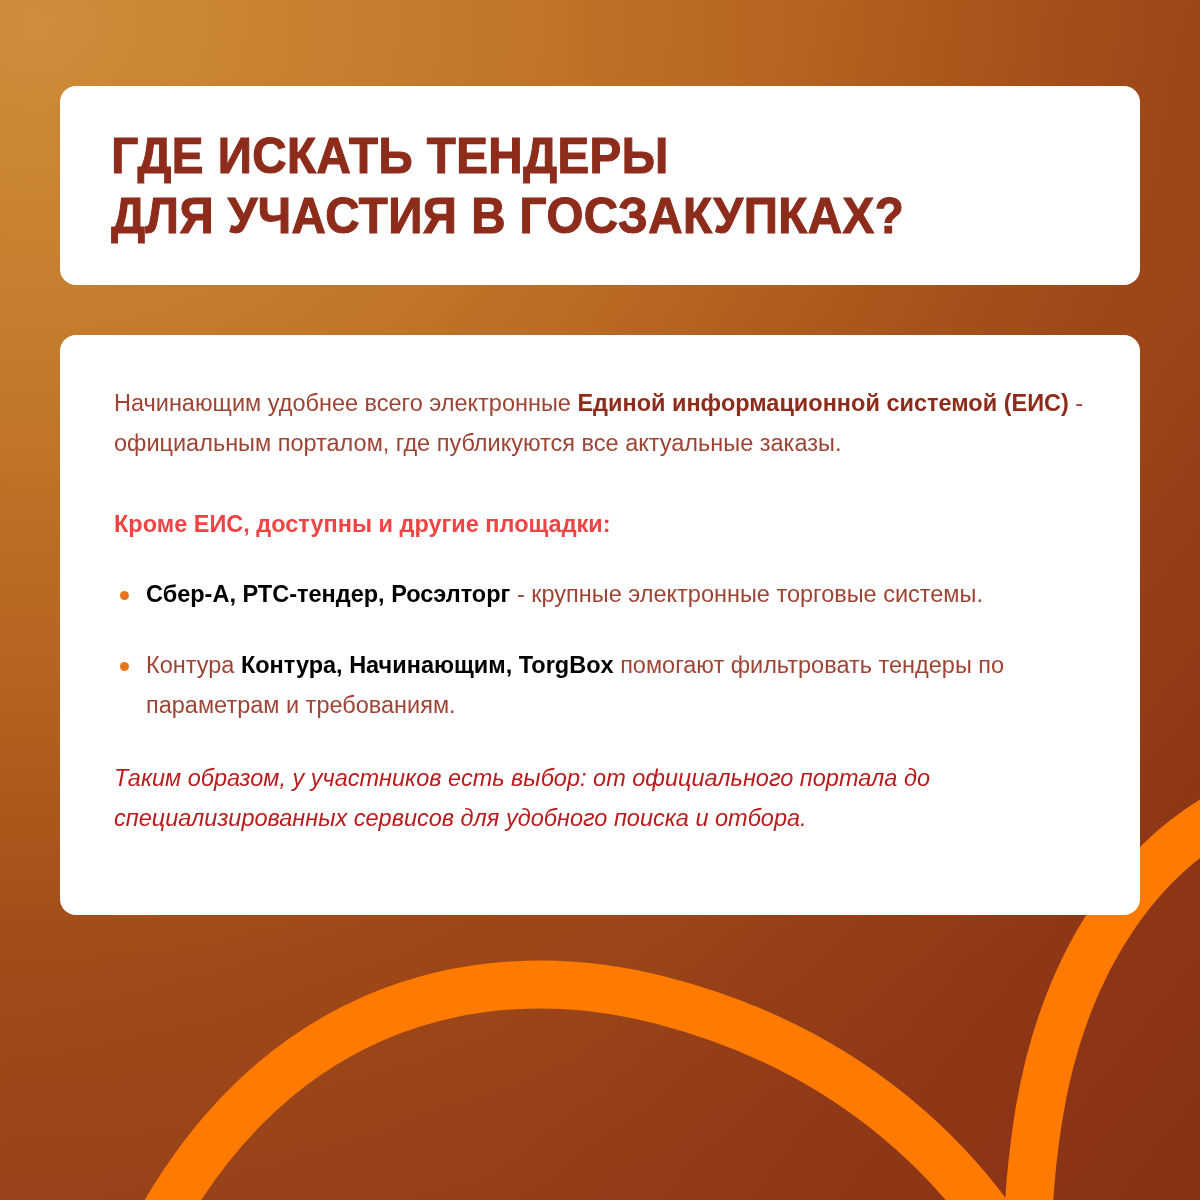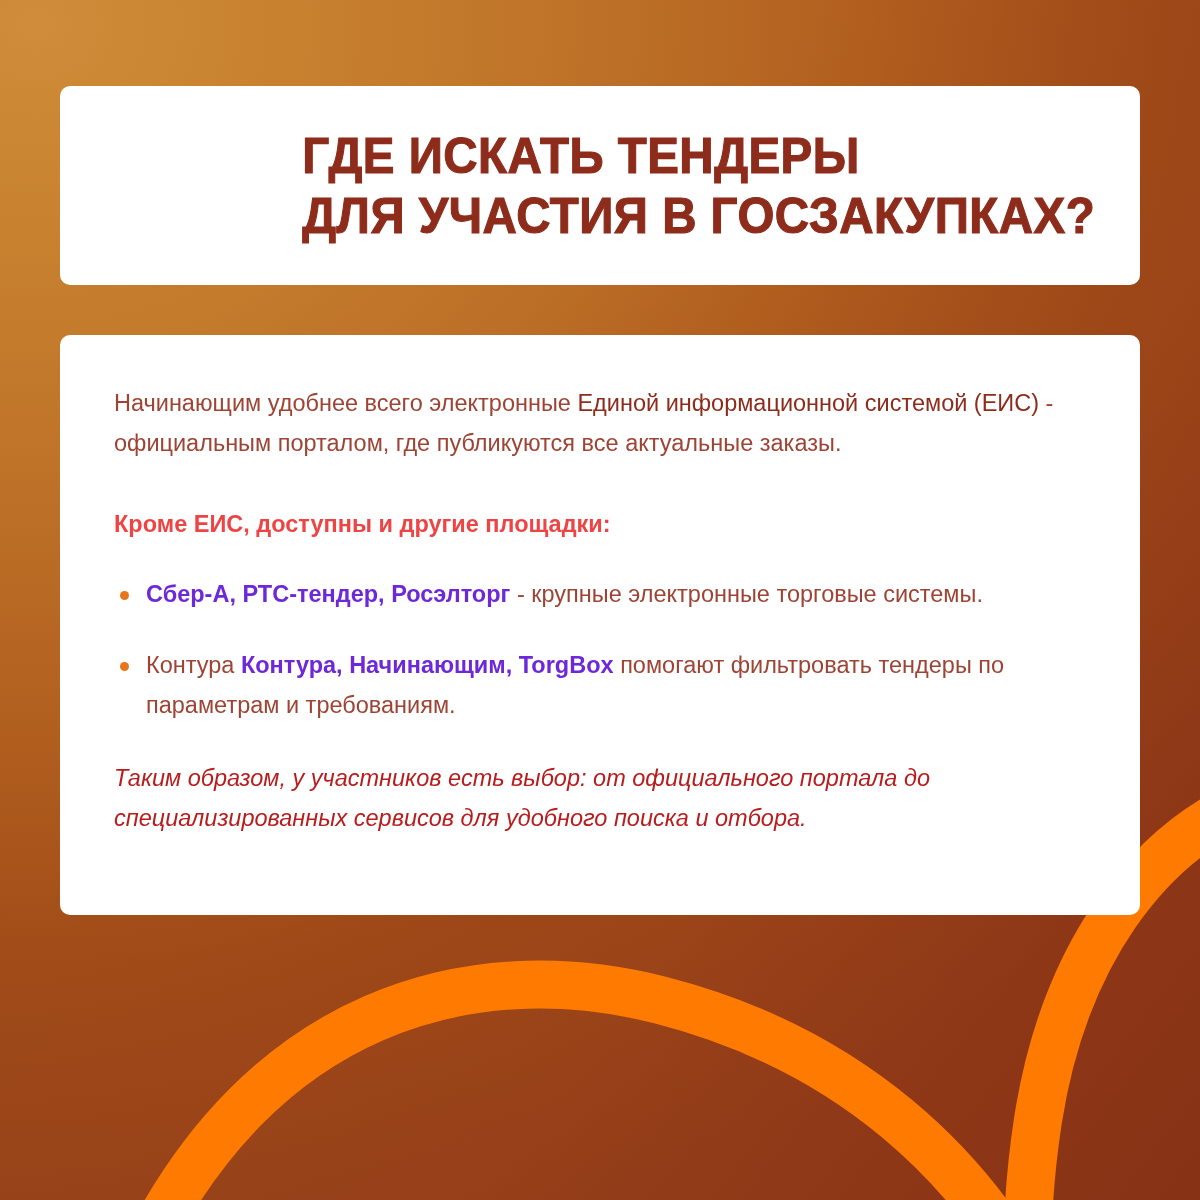--- a/index.html
+++ b/index.html
@@ -53,23 +53,22 @@
     width: 1200px;
     height: 1200px;
     z-index: 1;
     pointer-events: none;
   }
 
   
   .card {
     position: absolute;
     background: #FFFFFF;
-    border-radius: 10px;
+    border-radius: 16px;
     z-index: 3;
-    justify-content: flex-end;
   }
   .card--title {
     left: 60px;
     top: 86px;
     width: 1080px;
     height: 199px;
     display: flex;
     align-items: center;
   }
   .card--body {
@@ -103,21 +102,21 @@
     font-size: 23.5px;
     line-height: 1.72;
   }
   .para {
     margin: 0;
     color: #9E4434;
   }
   .para b,
   .para strong {
     color: #8E2C1C;
-    font-weight: 400;
+    font-weight: 700;
   }
   .para--lead {
     margin-bottom: 40px;
   }
   .para--heading {
     color: #ef4444;
     font-weight: 700;
     margin-bottom: 30px;
   }
   .para--closing {
@@ -142,21 +141,21 @@
   .bullet:last-child { margin-bottom: 0; }
   .bullet .dot {
     position: absolute;
     left: 6px;
     top: 17px;
     width: 9px;
     height: 9px;
     border-radius: 50%;
     background: #E8751A;
   }
-  .bullet b { color: #6d28d9; font-weight: 700; }
+  .bullet b { color: #000000; font-weight: 700; }
 </style>
 </head>
 <body>
 
 <div class="poster">
 
   <svg class="swoosh-layer" viewBox="0 0 1200 1200" width="1200" height="1200" aria-hidden="true">
     <defs>
       <clipPath id="posterClip">
         <rect x="0" y="0" width="1200" height="1200"></rect>

